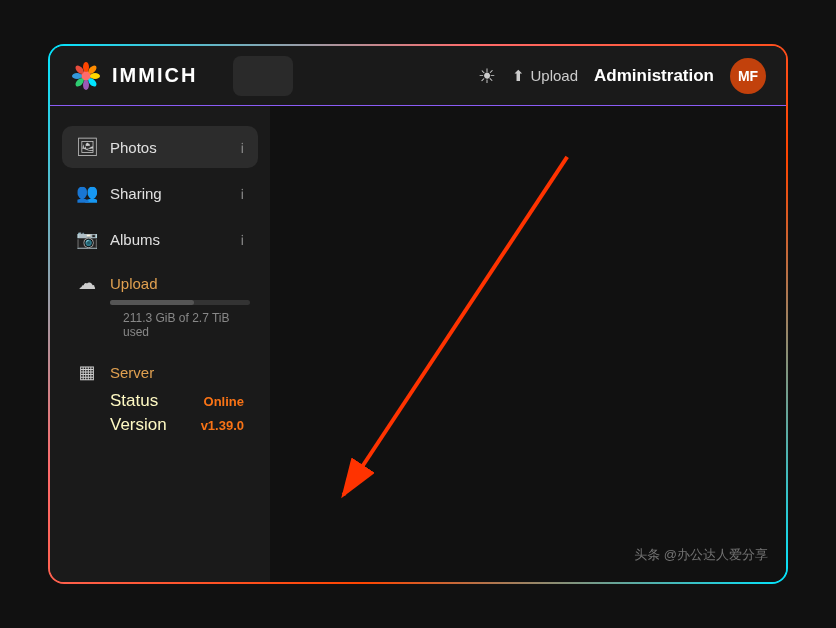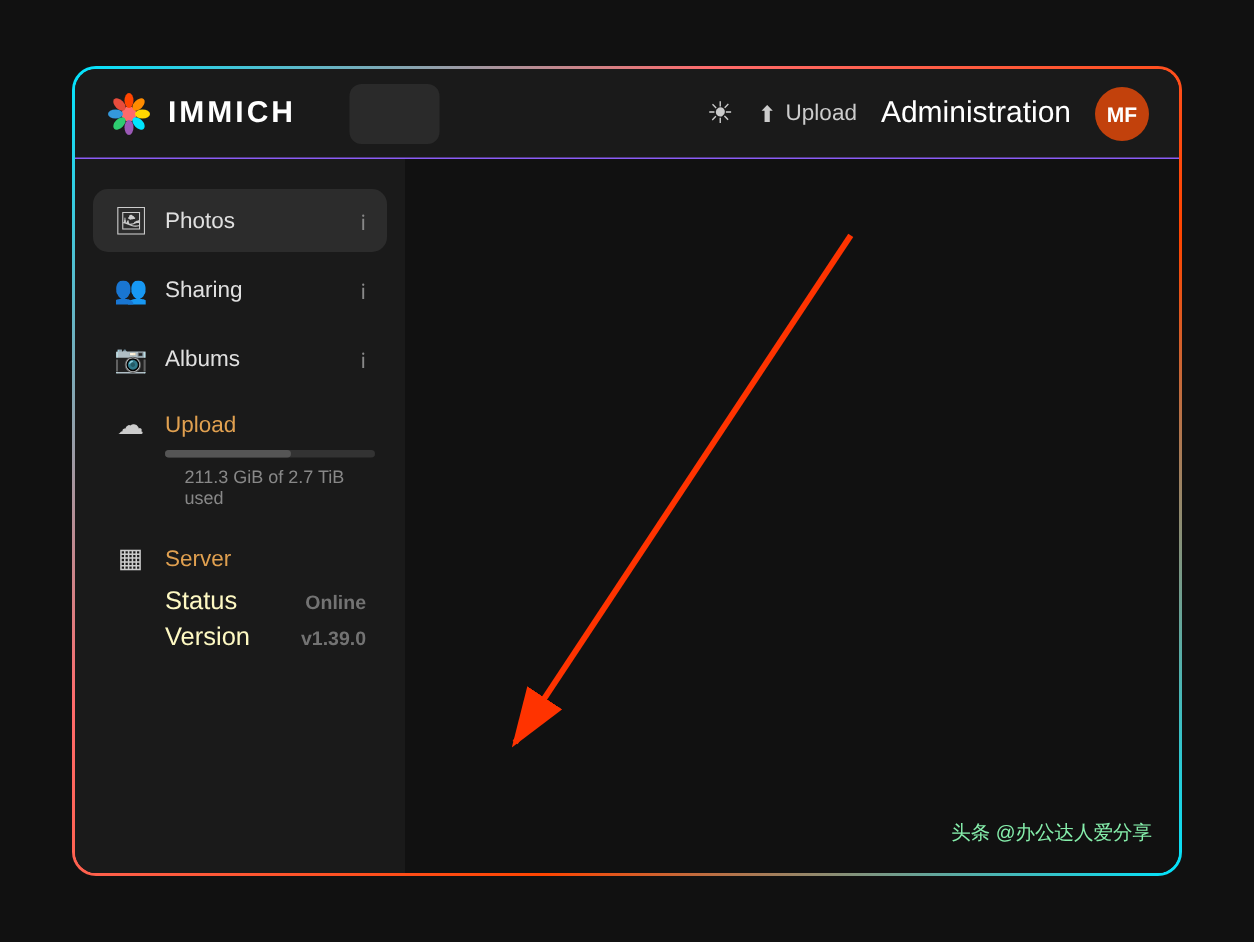--- a/index.html
+++ b/index.html
@@ -93,22 +93,22 @@
       gap: 6px;
       color: #ccc;
       font-size: 15px;
       cursor: pointer;
       background: none;
       border: none;
     }
 
     .admin-btn {
       color: #fff;
-      font-size: 20px;
-      font-weight: 400;
+      font-size: 17px;
+      font-weight: 700;
       cursor: pointer;
       background: none;
       border: none;
     }
 
     .avatar {
       width: 36px;
       height: 36px;
       border-radius: 50%;
       background: #c2410c;
@@ -237,42 +237,42 @@
       margin-left: 34px;
       margin-bottom: 4px;
     }
 
     .server-label {
       color: #fef9c3;
       font-size: 17px;
     }
 
     .server-value {
-      color: #737373;
+      color: #f97316;
       font-size: 13px;
       font-weight: 600;
     }
 
     
     .arrow-overlay {
       position: absolute;
       top: 0;
       left: 0;
       width: 100%;
       height: 100%;
       pointer-events: none;
       z-index: 10;
     }
 
     
     .watermark {
       position: absolute;
       bottom: 20px;
       right: 20px;
-      color: #86efac;
+      color: #737373;
       font-size: 13px;
       z-index: 5;
     }
   </style>
 </head>
 <body>
 
 <div class="outer-wrapper">
 
   <div class="gradient-border"></div>

